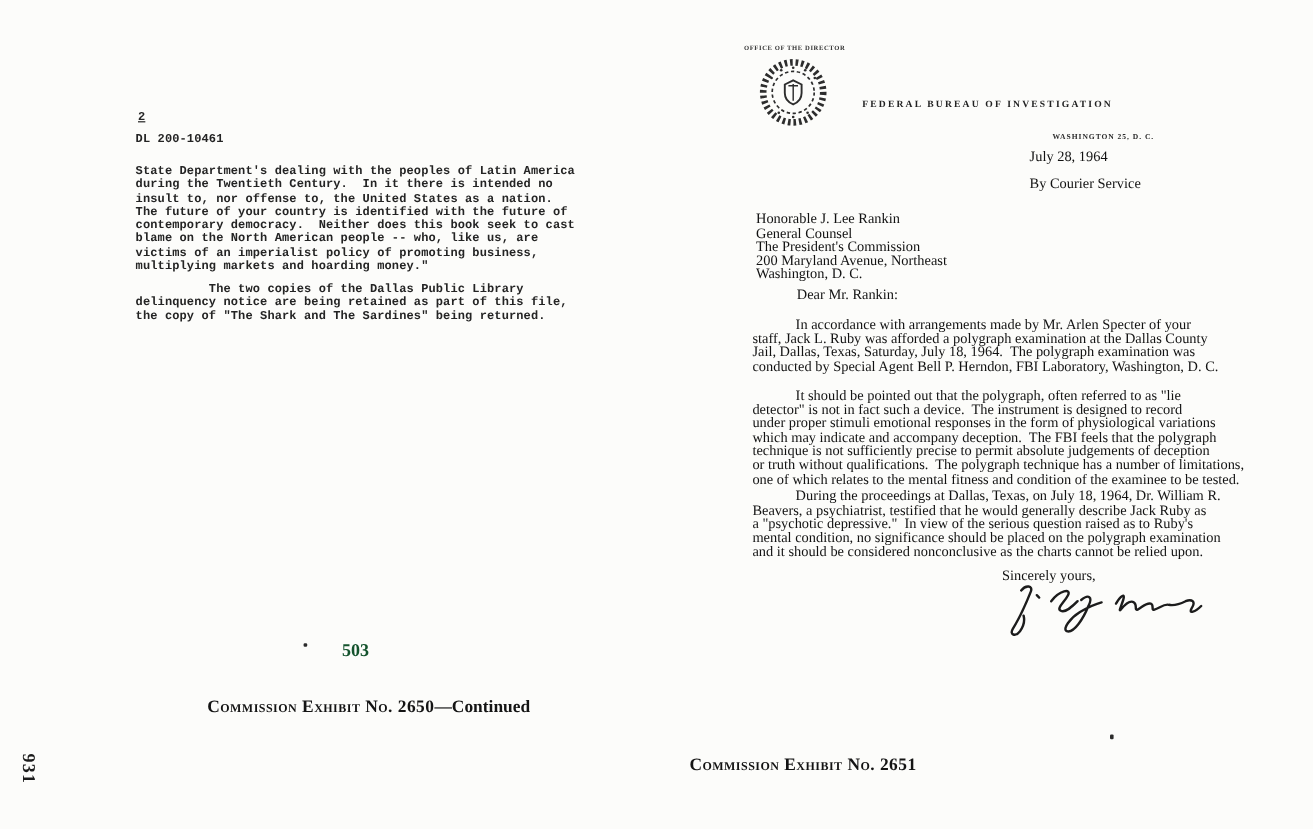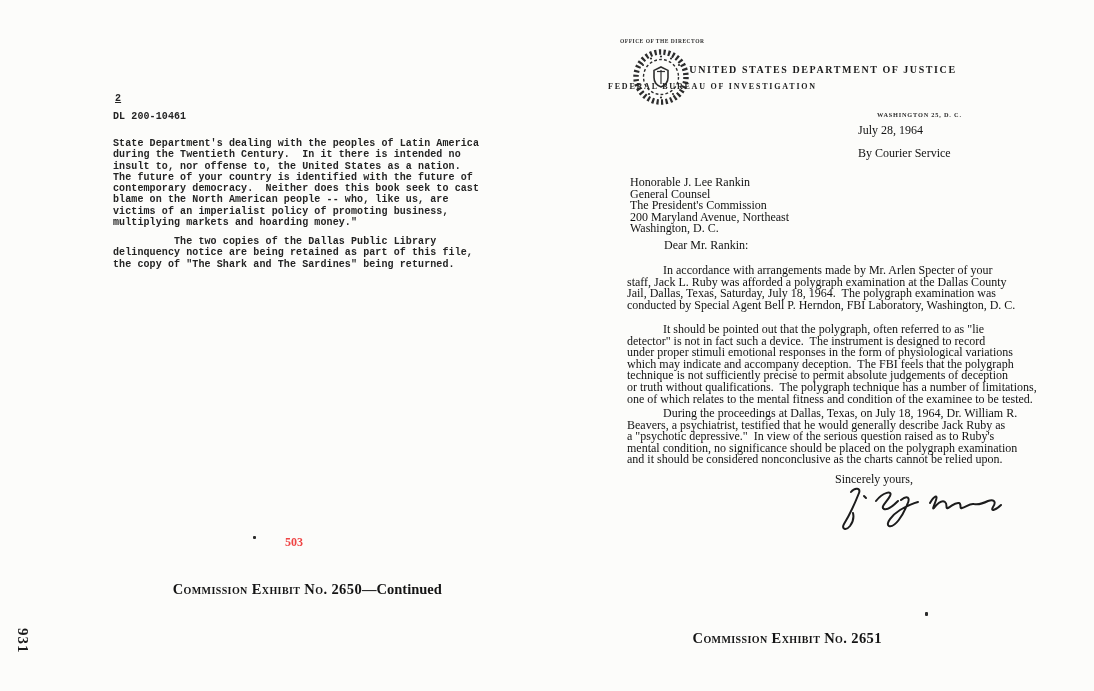--- a/index.html
+++ b/index.html
@@ -68,22 +68,22 @@
     font-size:14.5px;
     font-weight:700;
     color:#141414;
     white-space:pre;
   }
   .caption .sc{font-variant:small-caps;letter-spacing:0.4px;}
   .caption .suffix{font-weight:700;}
   .pagenum{
     font-family:"Liberation Serif",serif;
     font-weight:700;
-    font-size:12px;
-    color:#ef4444;
+    font-size:15px;
+    color:#14532d;
   }
   .side-num{
     font-family:"Liberation Serif",serif;
     font-weight:700;
     font-size:15px;
     color:#1a1a1a;
     writing-mode:vertical-rl;
     letter-spacing:1px;
   }
   .underlined{text-decoration:underline;}
@@ -136,23 +136,22 @@
       <circle cx="22" cy="10.5" r="1.1" fill="#2d2d2d"></circle>
       <circle cx="42" cy="10.5" r="1.1" fill="#2d2d2d"></circle>
       <circle cx="14" cy="17" r="1.1" fill="#2d2d2d"></circle>
       <circle cx="50" cy="17" r="1.1" fill="#2d2d2d"></circle>
       <circle cx="20" cy="46" r="1.1" fill="#2d2d2d"></circle>
       <circle cx="44" cy="46" r="1.1" fill="#2d2d2d"></circle>
       <circle cx="32" cy="49.5" r="1.1" fill="#2d2d2d"></circle>
     </svg>
   </div>
 
-  <div class="abs letterhead-main" style="left:608px;top:64px;width:430px;text-align:center;">UNITED STATES DEPARTMENT OF JUSTICE</div>
-
-  <div class="abs letterhead-sub" style="left:608px;top:82px;width:430px;">FEDERAL BUREAU OF INVESTIGATION</div>
+
+  <div class="abs letterhead-sub" style="left:608px;top:82px;width:430px;text-align:center;">FEDERAL BUREAU OF INVESTIGATION</div>
 
   <div class="abs letterhead-city" style="left:877px;top:111px;">WASHINGTON 25, D. C.</div>
 
   <div class="abs ltr" style="left:858px;top:125px;">July 28, 1964</div>
 
   <div class="abs ltr" style="left:858px;top:148px;">By Courier Service</div>
 
   <div class="abs ltr" style="left:630px;top:177px;">Honorable J. Lee Rankin
 General Counsel
 The President's Commission
@@ -189,17 +188,17 @@
         <path d="M29,13 l2,2"></path>
         <path d="M41,18 C48,9 58,7 55,13 C52,19 45,24 49,26 C53,28 59,22 63,18"></path>
         <path d="M66,17 C72,12 76,14 72,22 C68,32 60,45 54,43 C50,41 57,32 65,27 C72,23 79,20 83,19"></path>
         <path d="M95,20 C99,13 103,11 101,17 C99,23 97,27 99,25 C103,20 107,17 110,19 C113,21 110,26 113,25 C117,23 120,19 124,20 C127,21 124,26 127,25 C131,24 135,20 139,21 C144,22 149,20 153,18 C158,16 162,18 158,24 C155,29 161,27 166,22"></path>
       </g>
     </svg>
   </div>
 
   <div class="abs artifact-dot" style="left:925px;top:612px;"></div>
 
-  <div class="abs caption" style="left:560px;top:613px;width:440px;text-align:center;">
+  <div class="abs caption" style="left:560px;top:613px;width:440px;">
     <span class="sc">Commission Exhibit No. 2651</span>
   </div>
 
 </div>
 
 </body></html>

